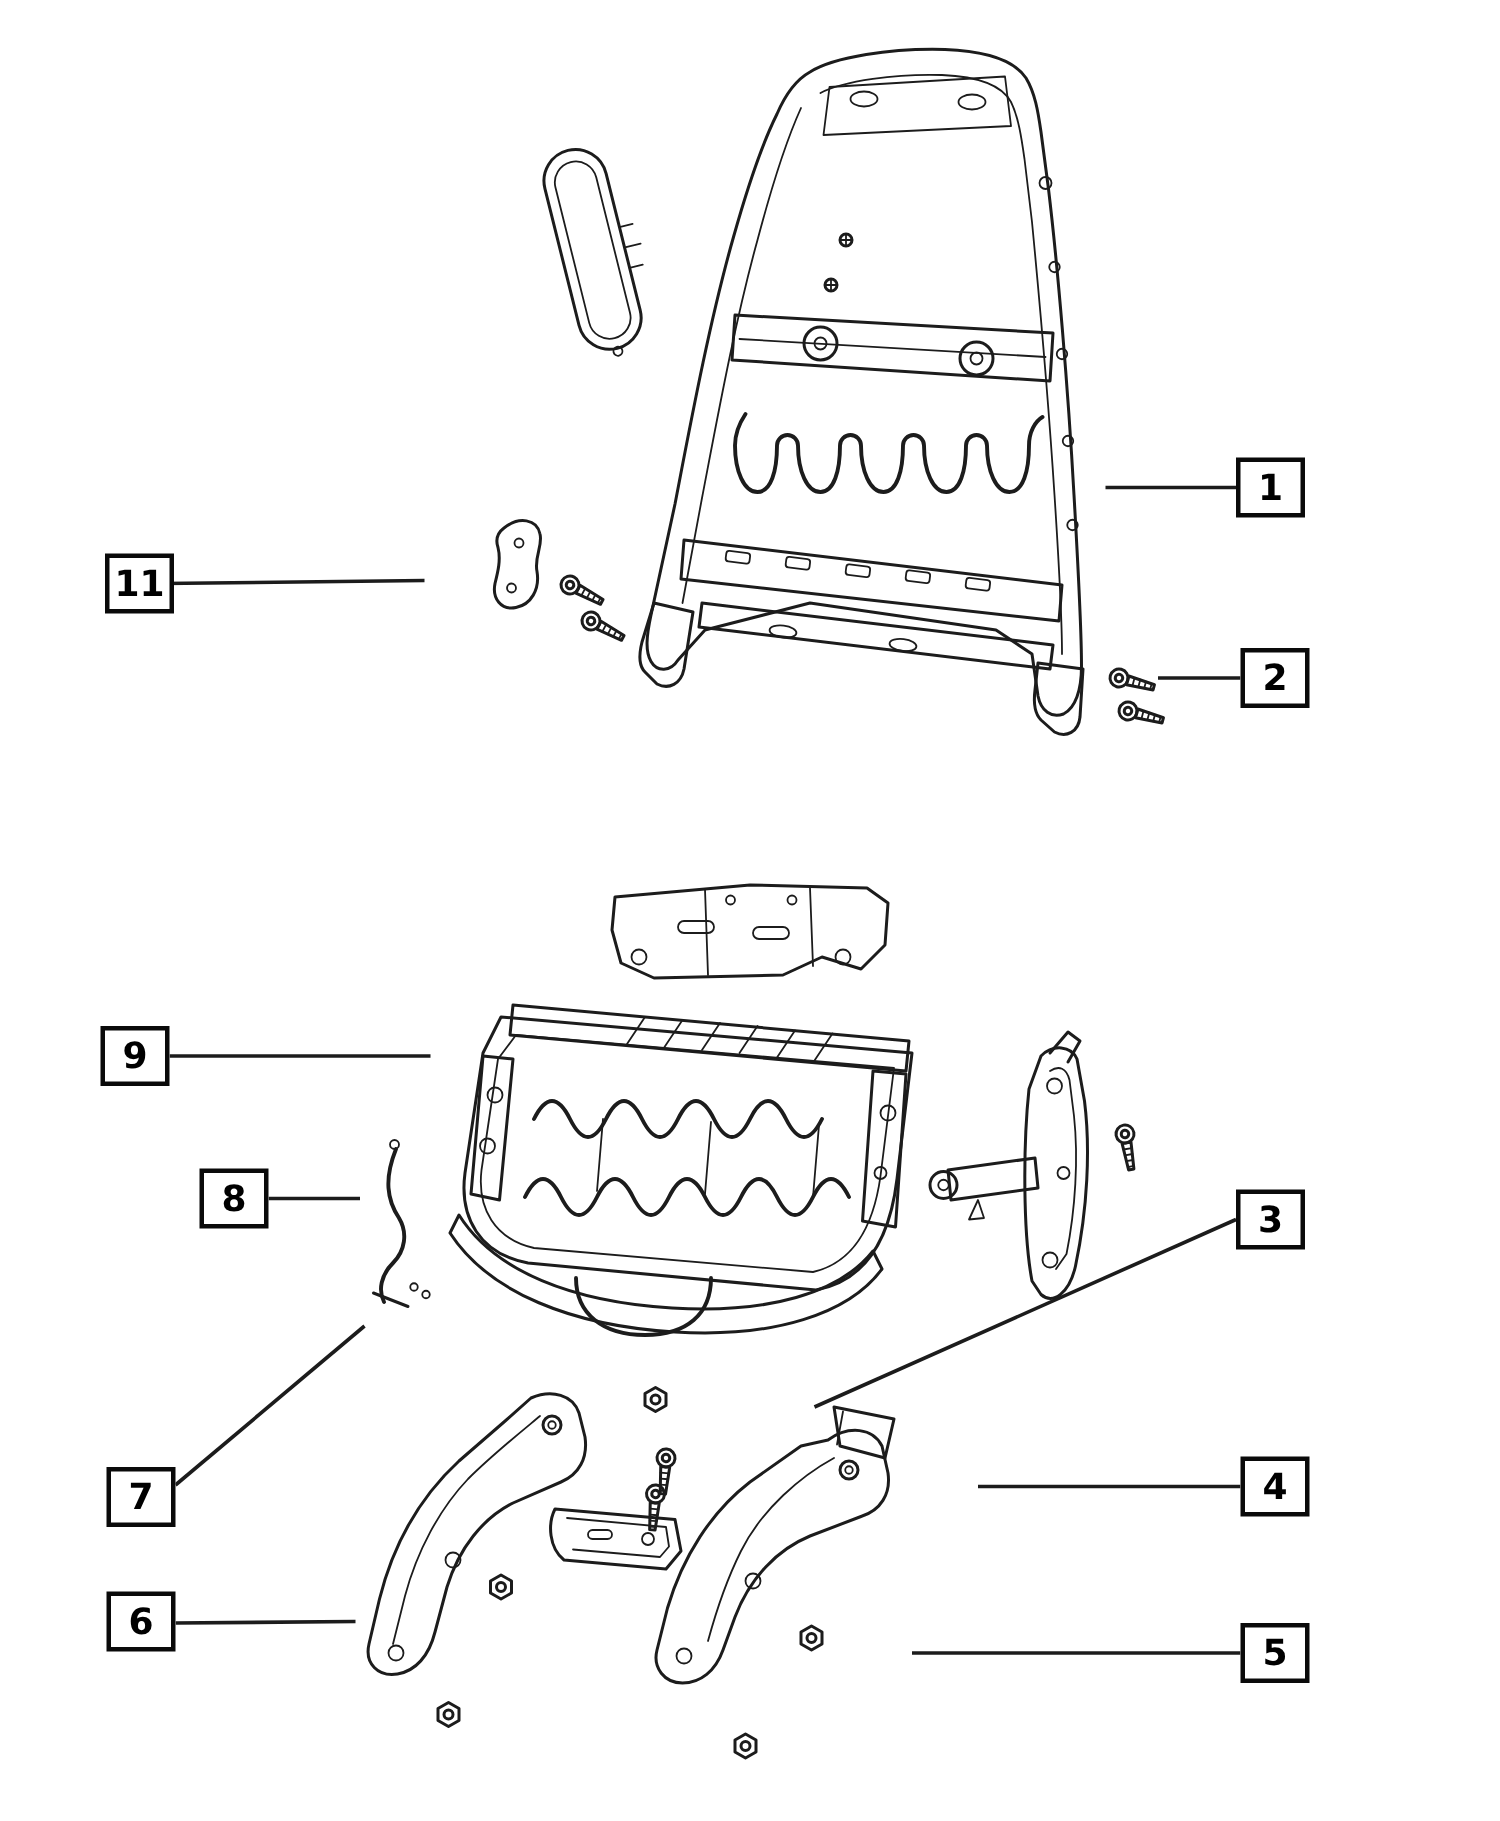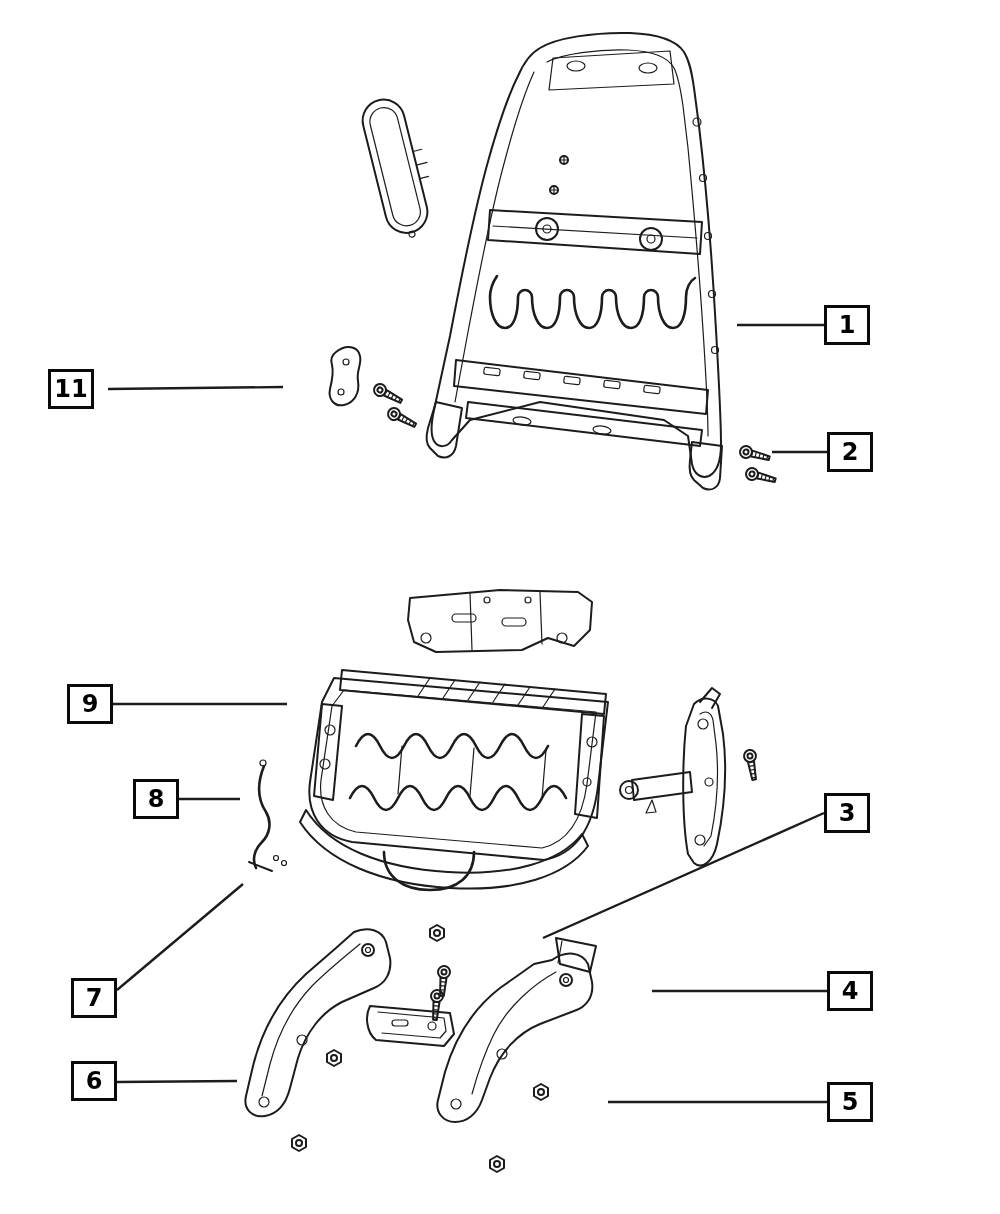--- a/index.html
+++ b/index.html
@@ -233,17 +233,17 @@
     </div>
   <div class="callout" style="left:71px;top:978px">
       <span>7</span>
     </div>
   <div class="callout" style="left:133px;top:779px">
       <span>8</span>
     </div>
   <div class="callout" style="left:67px;top:684px">
       <span>9</span>
     </div>
-  <div class="callout" style="left:48px;top:369px">
+  <div class="callout" style="left:70px;top:369px">
       <span>11</span>
     </div>
 
 </div>
 
 </body></html>

